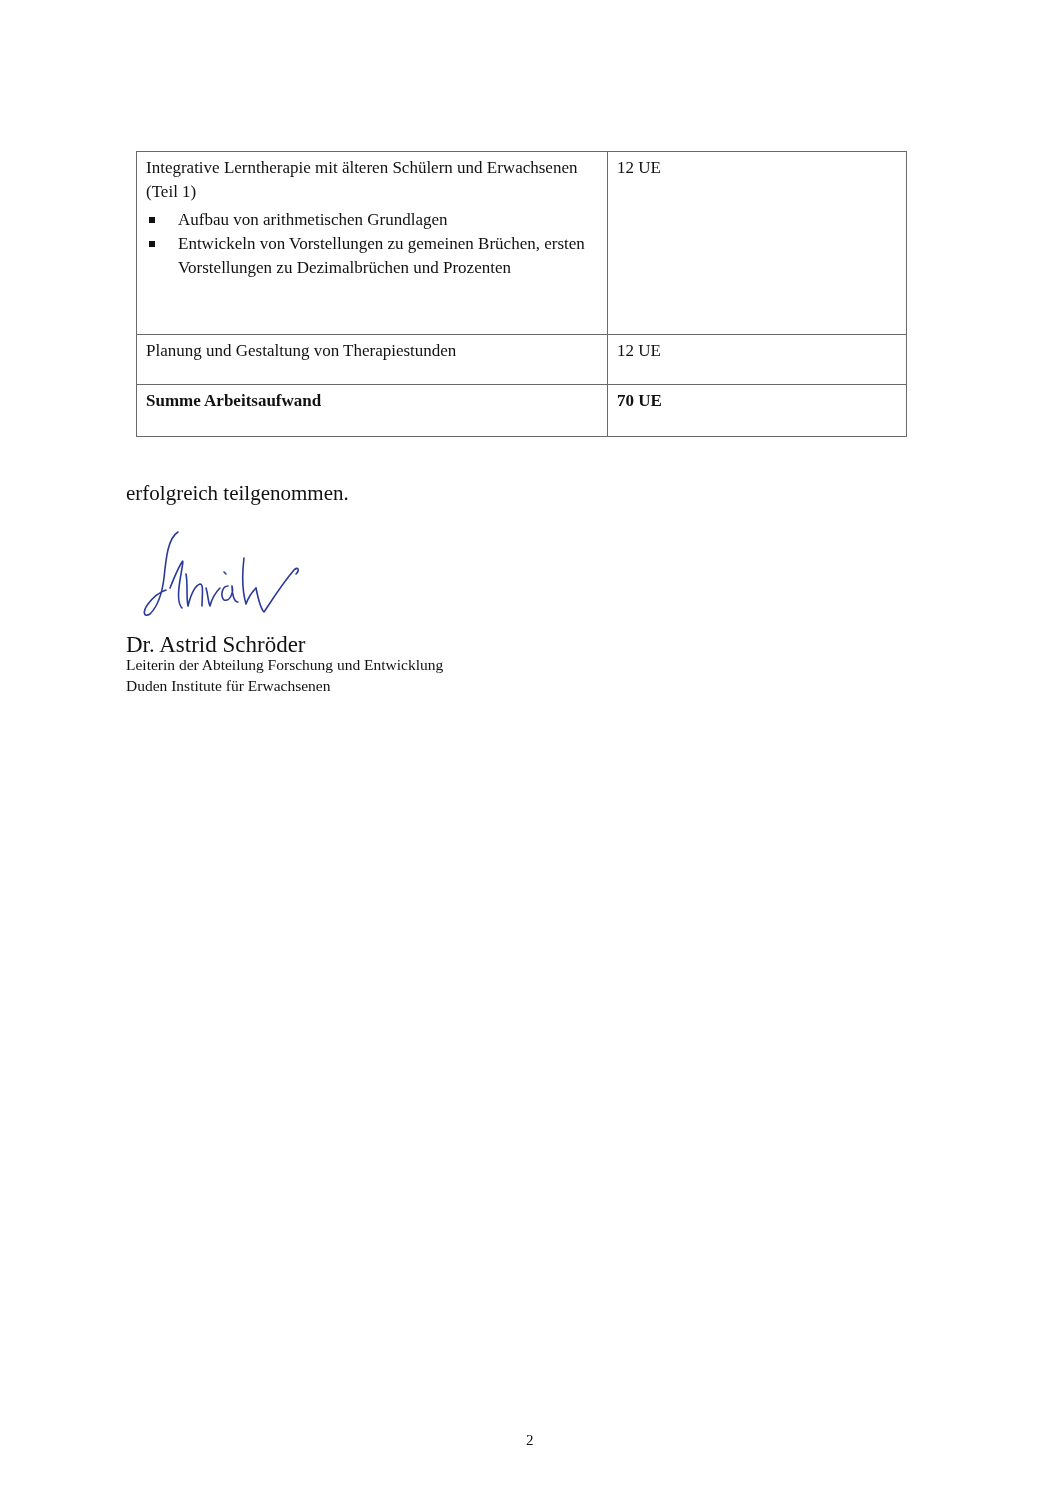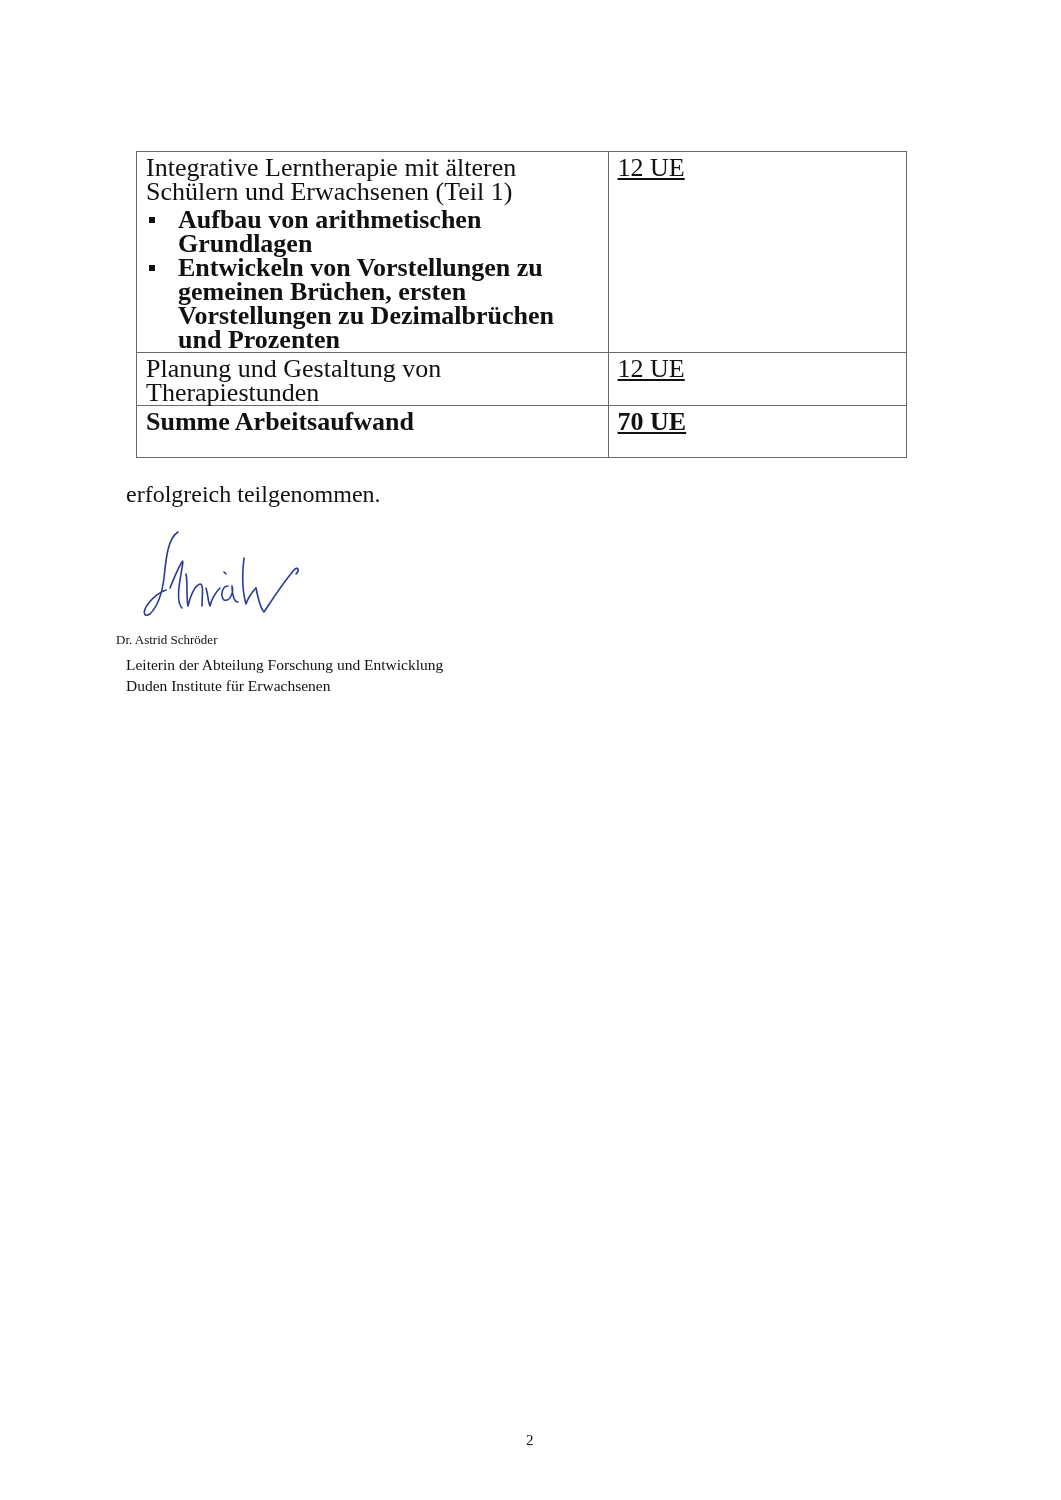--- a/index.html
+++ b/index.html
@@ -1,31 +1,31 @@
 <!DOCTYPE html>
 <html><head>
 <meta charset="utf-8">
 <style>
   html, body { margin: 0; padding: 0; background: #ffffff; }
   body { width: 1061px; height: 1500px; position: relative; font-family: "Liberation Serif", serif; color: #111; }
   .page { position: absolute; left: 0; top: 0; width: 1061px; height: 1500px; }
-  table.work { position: absolute; left: 136px; top: 151px; width: 771px; border-collapse: collapse; font-size: 26px; line-height: 24px; }
+  table.work { position: absolute; left: 136px; top: 151px; width: 771px; border-collapse: collapse; font-size: 17px; line-height: 24px; }
   table.work td { border: 1.5px solid #6a6a6a; vertical-align: top; padding: 4px 9px 0 9px; }
   td.topic { width: 458px; }
-  td.hours { width: 285px; text-decoration: underline; }
+  td.hours { width: 285px; }
   tr.r1 td { height: 178px; }
   tr.r2 td { height: 45px; }
   tr.r3 td { height: 47px; }
   .bullets { list-style: none; margin: 4px 0 0 0; padding: 0; }
-  .bullets li { position: relative; padding-left: 32px; font-weight: bold; }
+  .bullets li { position: relative; padding-left: 32px; }
   .bullets li::before { content: ""; position: absolute; left: 3px; top: 9px; width: 6px; height: 6px; background: #111; }
   .bold { font-weight: bold; }
-  .closing { position: absolute; left: 126px; top: 481px; font-size: 24px; }
+  .closing { position: absolute; left: 126px; top: 481px; font-size: 21px; }
   .signature { position: absolute; left: 138px; top: 528px; width: 170px; height: 92px; }
-  .signer-name { position: absolute; left: 116px; top: 632px; font-size: 13px; }
+  .signer-name { position: absolute; left: 126px; top: 632px; font-size: 23px; }
   .signer-role { position: absolute; left: 126px; top: 656px; font-size: 15.5px; text-align: center; }
   .signer-org { position: absolute; left: 126px; top: 677px; font-size: 15.5px; }
   .page-number { position: absolute; left: 526px; top: 1432px; font-size: 15px; }
 </style>
 </head>
 <body>
 
 <div class="page">
 
   <table class="work">

